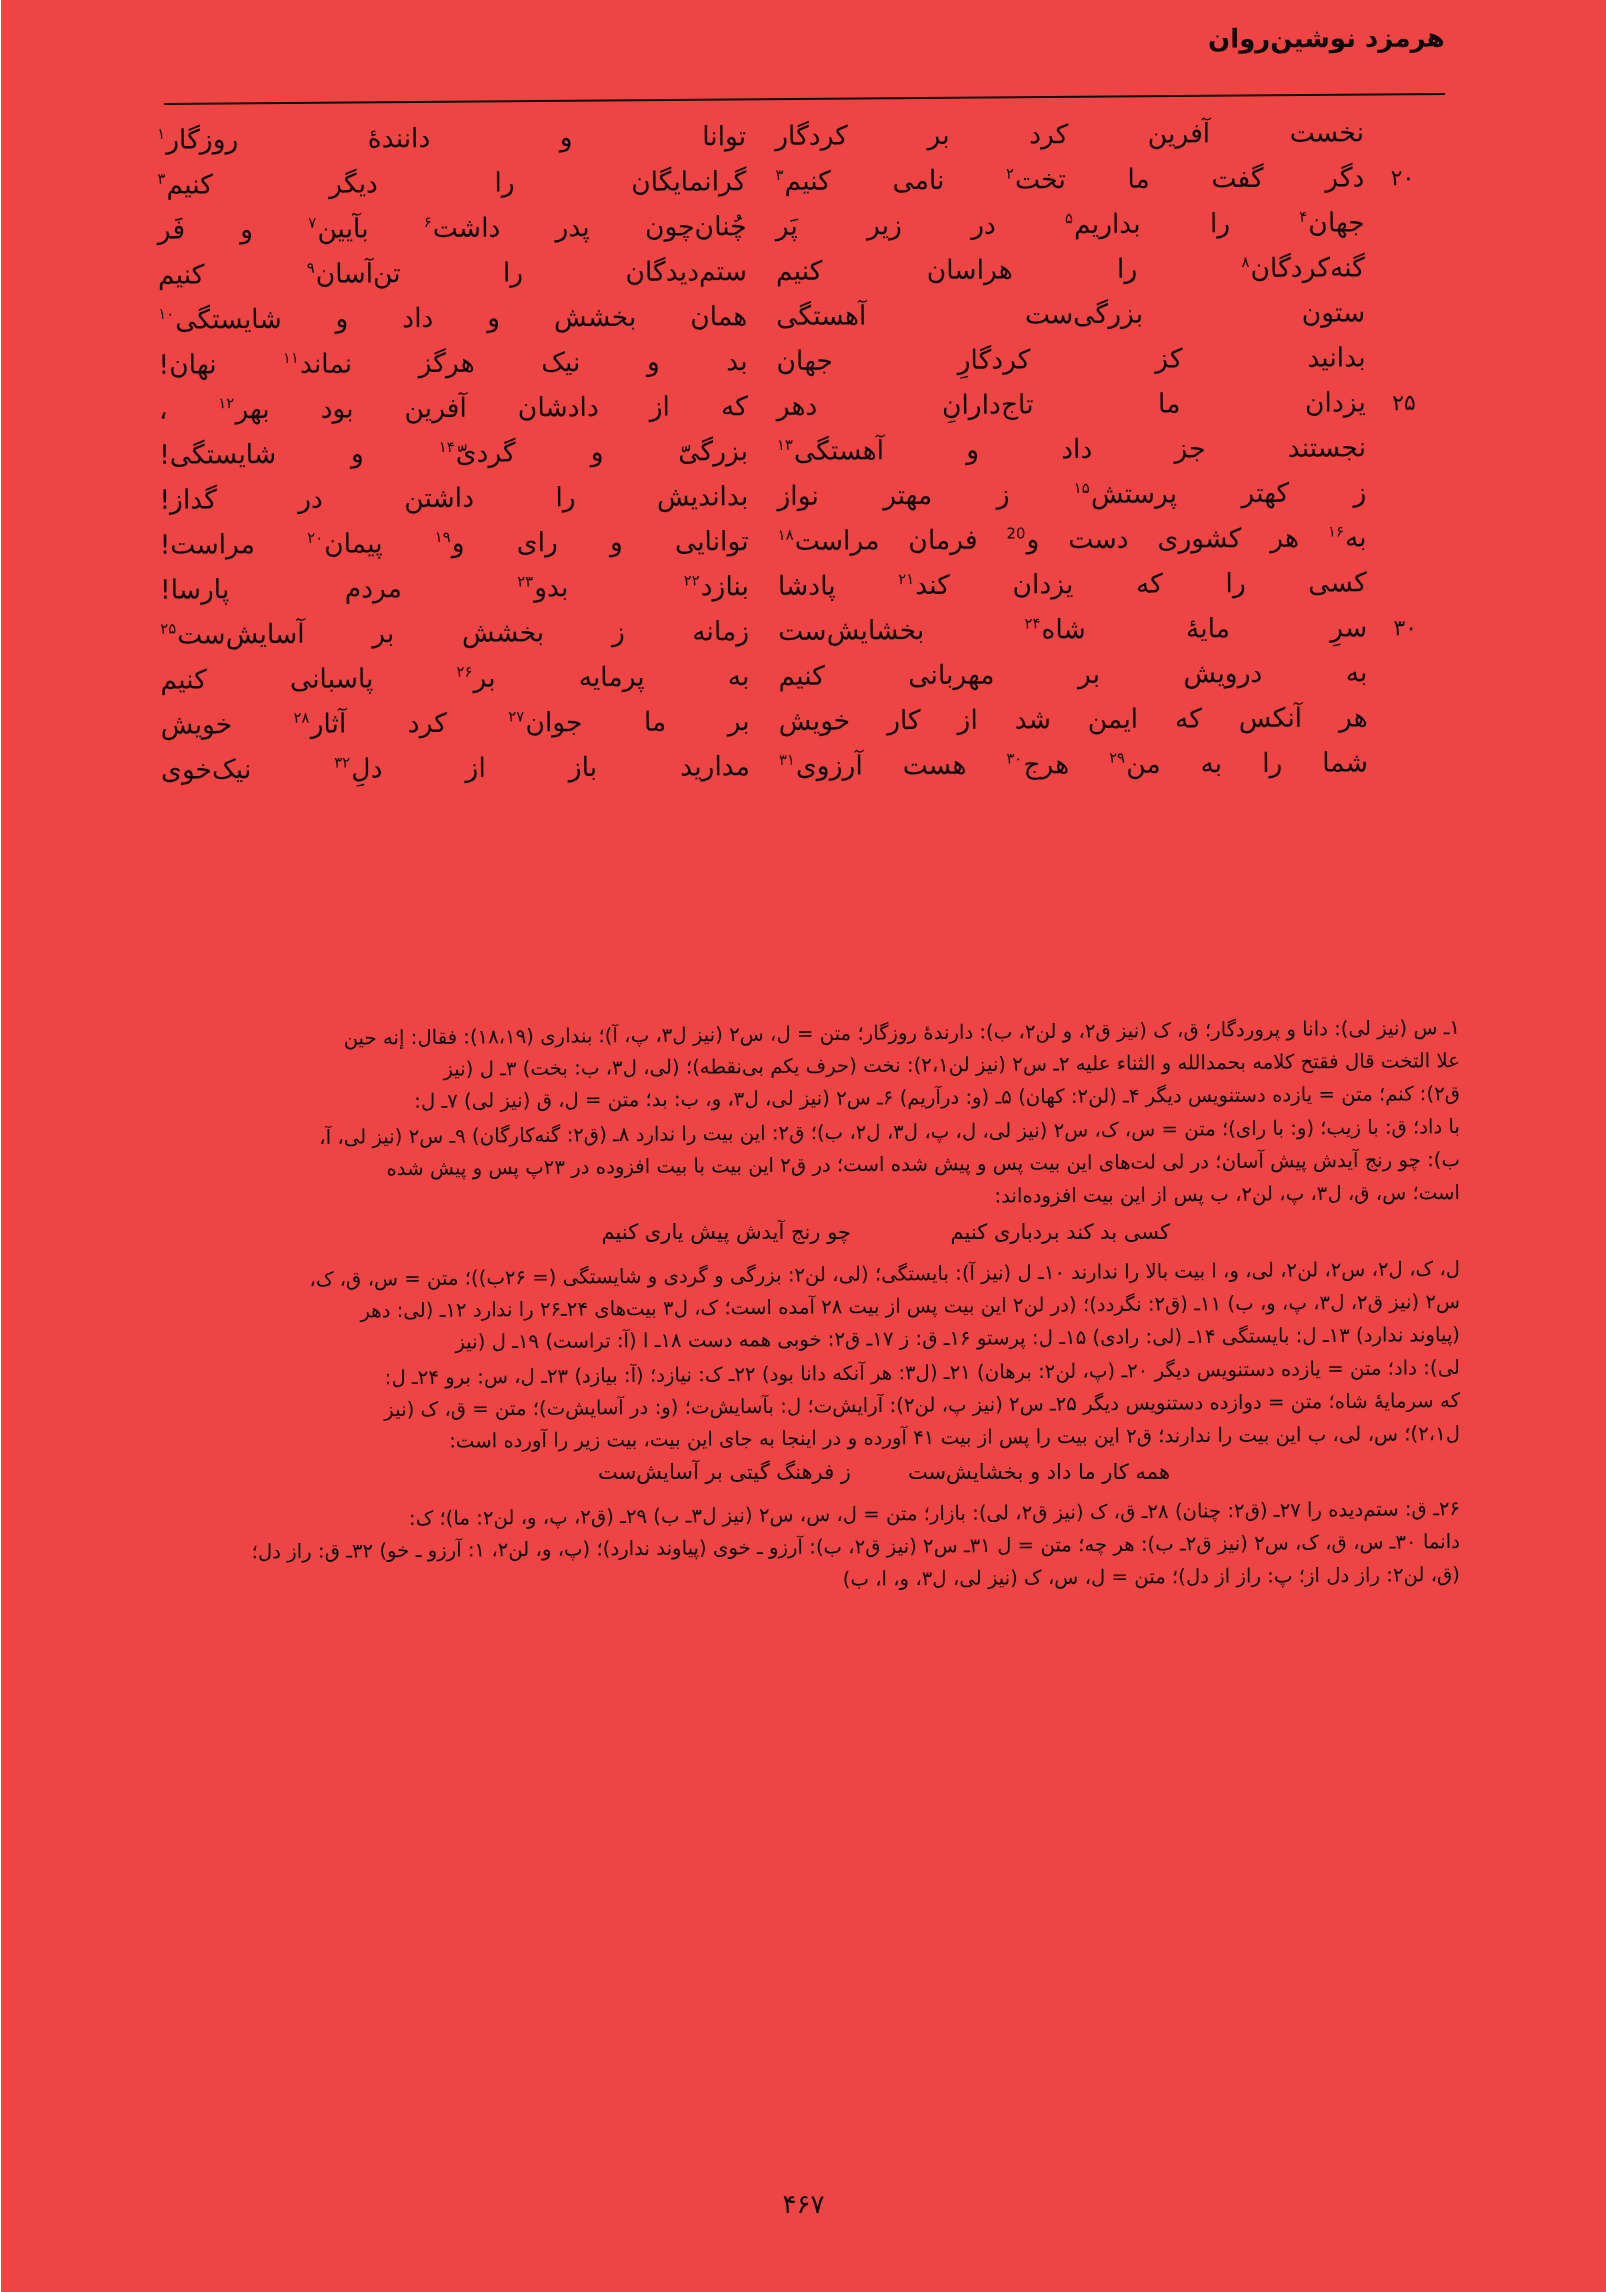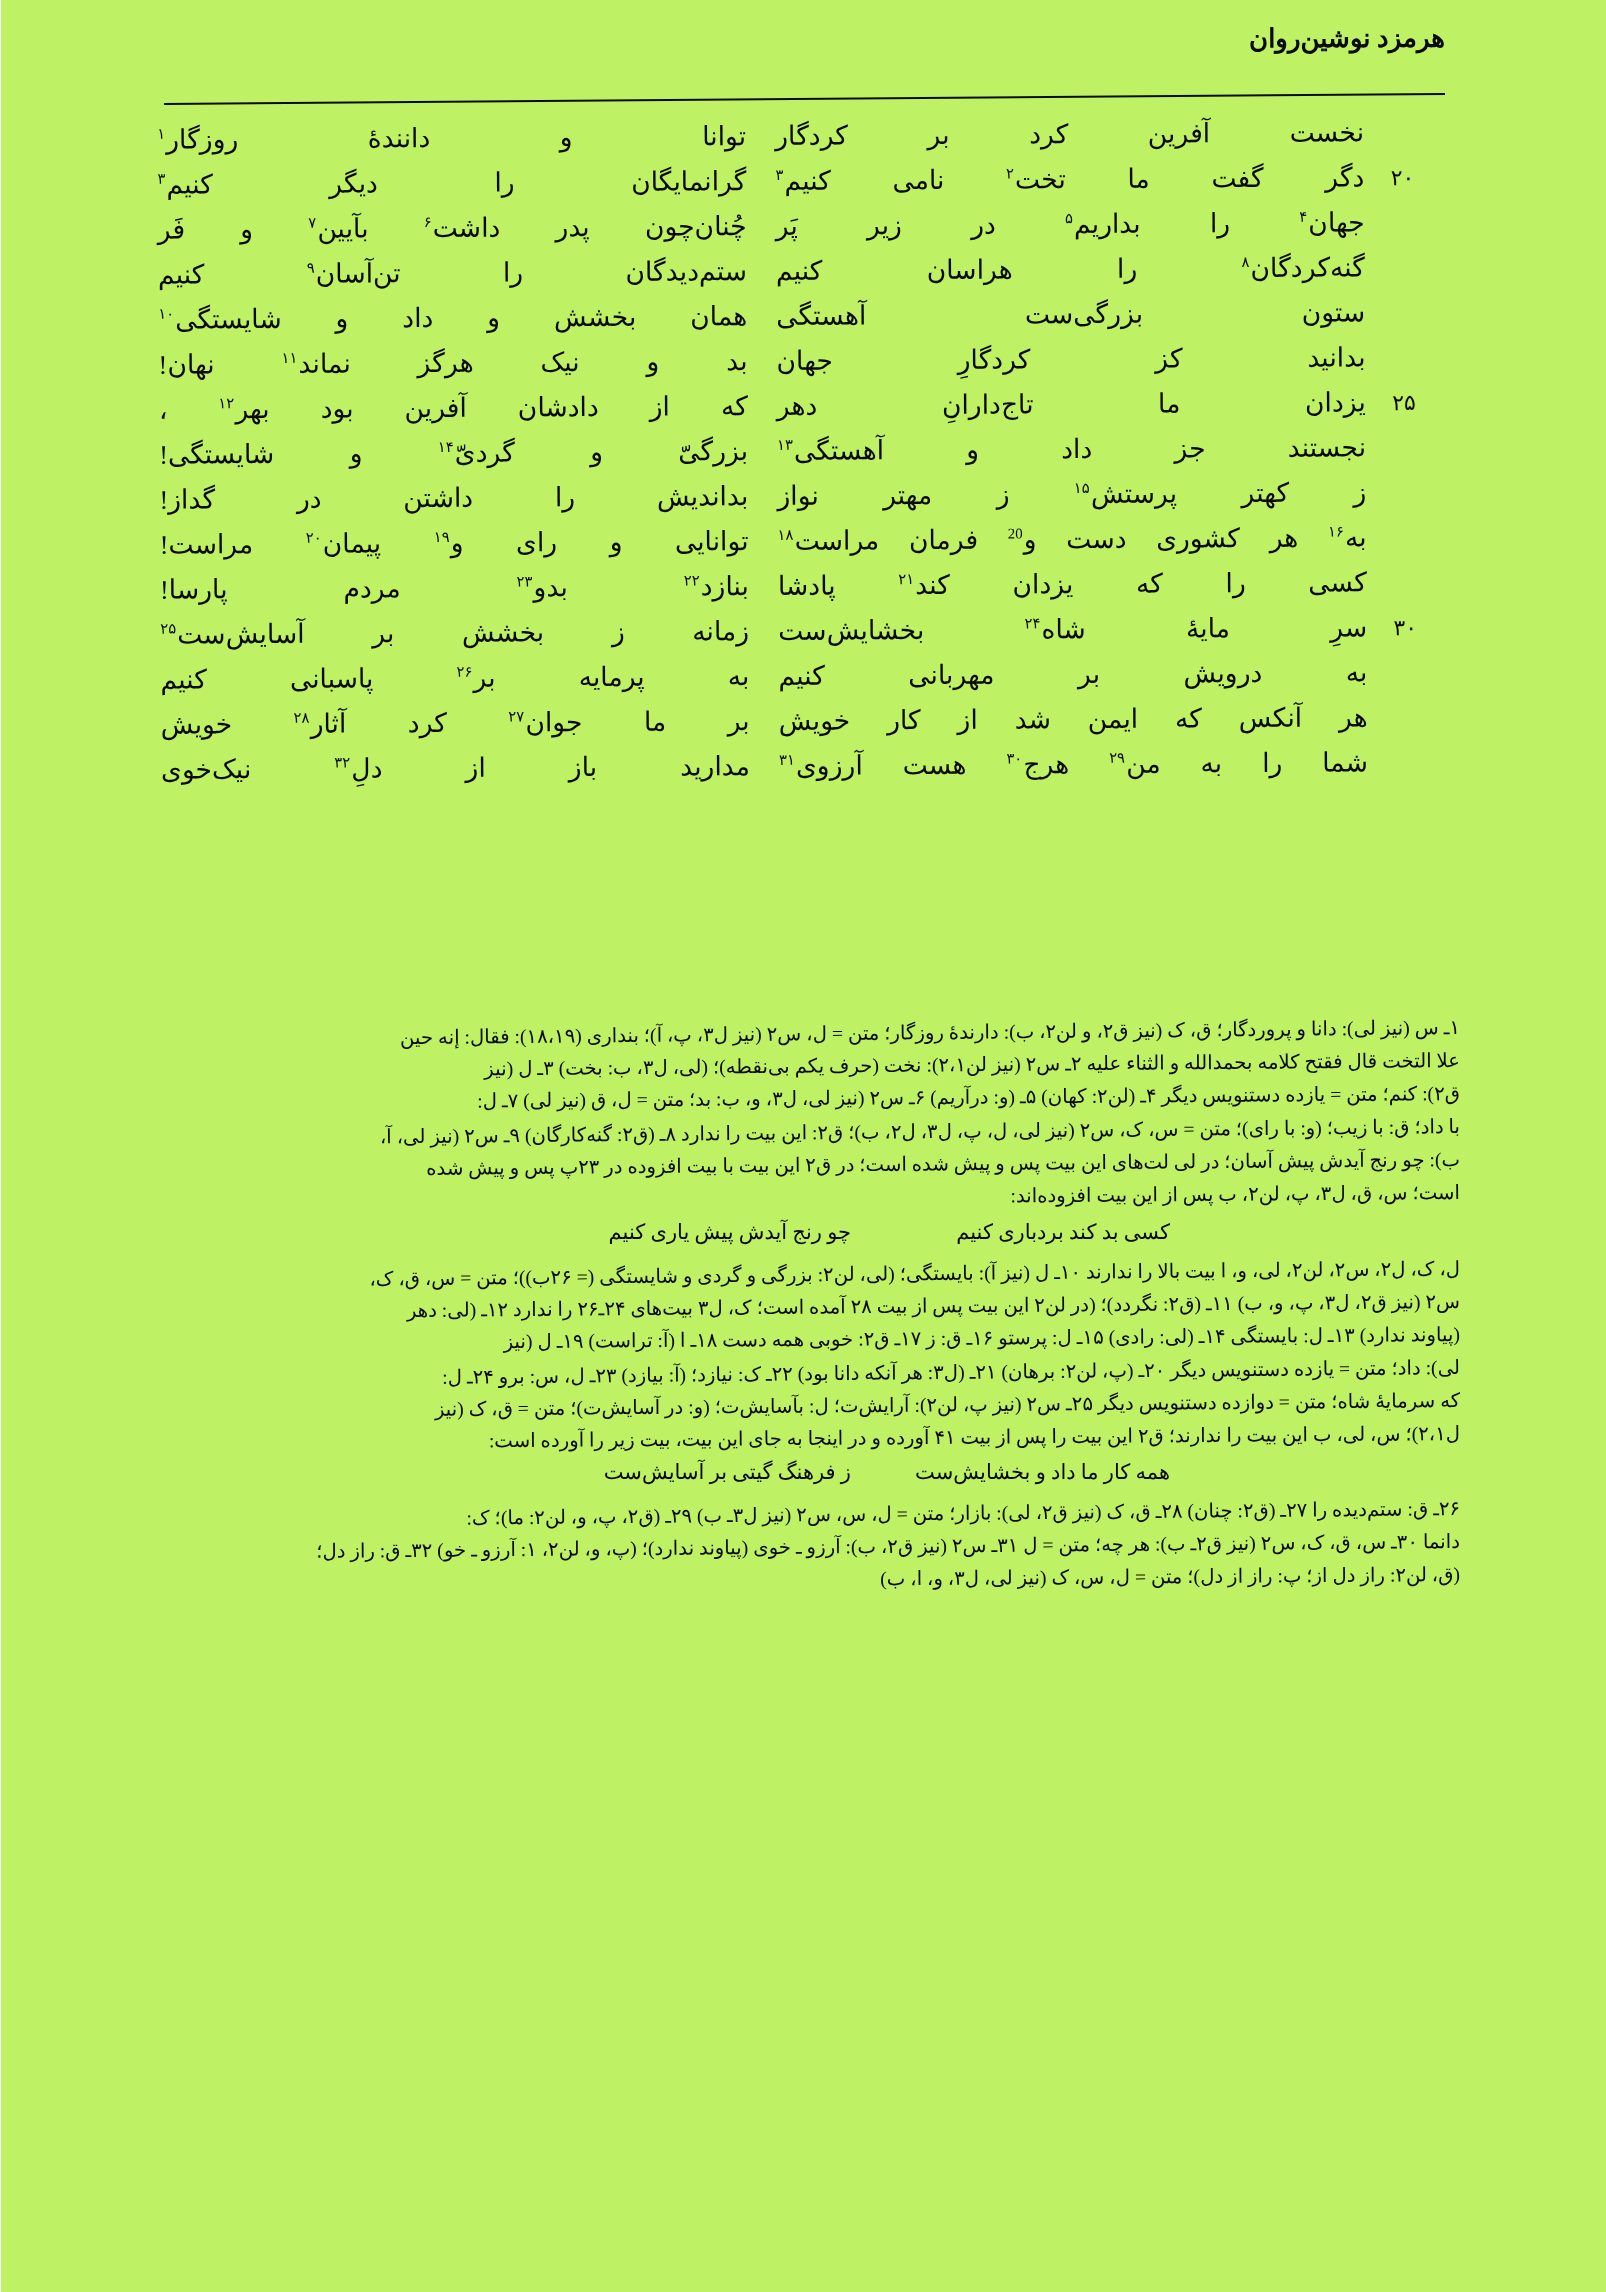--- a/index.html
+++ b/index.html
@@ -6,22 +6,21 @@
   html,body{margin:0;padding:0;background:#ffffff;}
   body{
     width:1607px;height:2292px;
     font-family:"DejaVu Sans","Liberation Sans",sans-serif;
     color:#0a0a0a;
     position:relative;
     overflow:hidden;
   }
   .page{
     position:absolute;inset:0;
-    background:#bef264;
-    font-family:Liberation Serif, serif;
+    background:#ef4444;
   }
   
   .runhead{
     position:absolute;
     top:23px;right:162px;
     font-size:26px;font-weight:bold;
     letter-spacing:-0.5px;
     transform:rotate(-0.25deg);
     white-space:nowrap;
   }
@@ -402,15 +401,16 @@
       <div class="app-line" style="transform: rotate(-0.43deg);">ل۲،۱)؛ س، لی، ب این بیت را ندارند؛ ق۲ این بیت را پس از بیت ۴۱ آورده و در اینجا به جای این بیت، بیت زیر را آورده است:</div>
       <div class="quote2">
         <span class="q-a">همه کار ما داد و بخشایش‌ست</span>
         <span class="q-b">ز فرهنگ گیتی بر آسایش‌ست</span>
       </div>
       <div class="app-line" style="transform: rotate(-0.55deg);">۲۶ـ ق: ستم‌دیده را   ۲۷ـ (ق۲: چنان)   ۲۸ـ ق، ک (نیز ق۲، لی): بازار؛ متن = ل، س، س۲ (نیز ل۳ـ ب)   ۲۹ـ (ق۲، پ، و، لن۲: ما)؛ ک:</div>
       <div class="app-line" style="transform: rotate(-0.49deg);">دانما   ۳۰ـ س، ق، ک، س۲ (نیز ق۲ـ ب): هر چه؛ متن = ل   ۳۱ـ س۲ (نیز ق۲، ب): آرزو ـ خوی (پیاوند ندارد)؛ (پ، و، لن۲، ۱: آرزو ـ خو)   ۳۲ـ ق: راز دل؛</div>
       <div class="app-line" style="transform: rotate(-0.43deg);">(ق، لن۲: راز دل از؛ پ: راز از دل)؛ متن = ل، س، ک (نیز لی، ل۳، و، ا، ب)</div>
     </div>
 
+  <div class="folio">۴۶۷</div>
 
 </div>
 
 
 </body></html>

